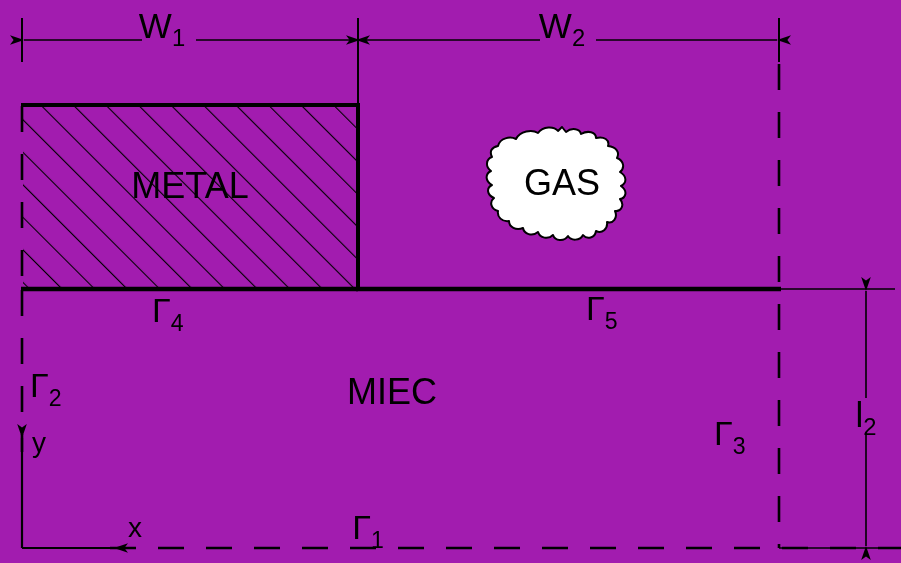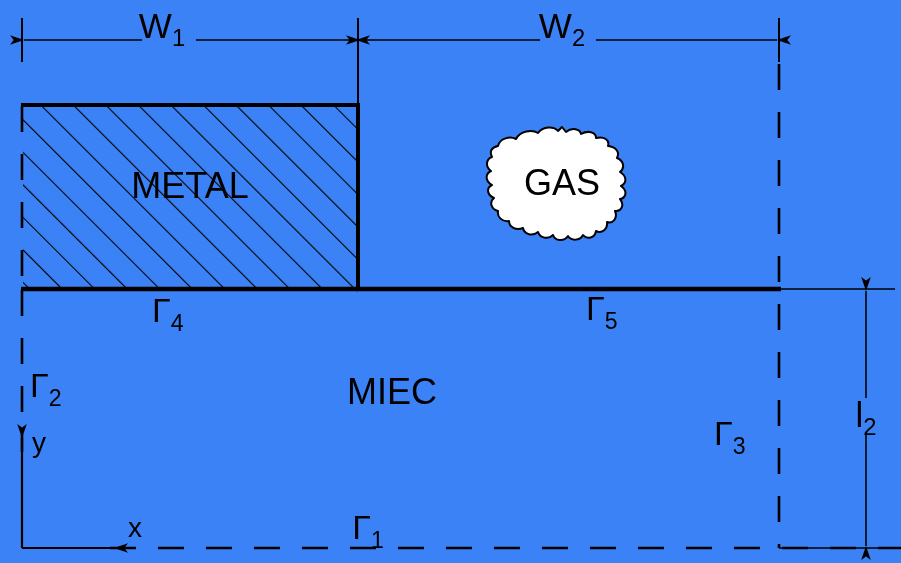--- a/index.html
+++ b/index.html
@@ -8,21 +8,21 @@
     padding: 0;
     background: #ffffff;
   }
   body {
     font-family: "Liberation Sans", sans-serif;
   }
   #diagram-root {
     position: relative;
     width: 901px;
     height: 563px;
-    background: #3b82f6;
+    background: #a21caf;
     overflow: hidden;
   }
   svg.figure {
     display: block;
     width: 901px;
     height: 563px;
   }
   text.lbl {
     font-family: "Liberation Sans", sans-serif;
     fill: #000000;

